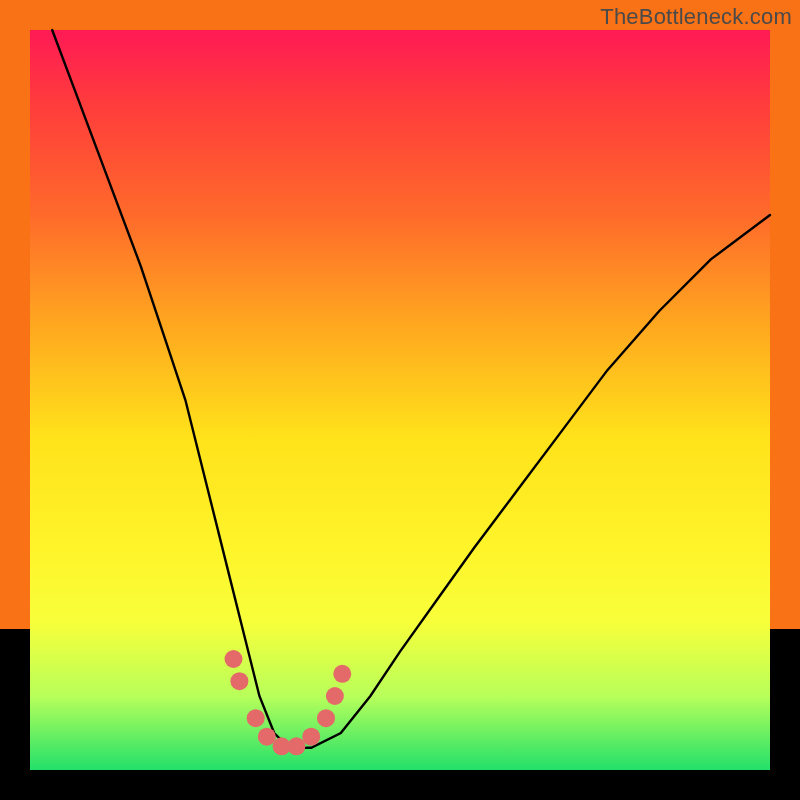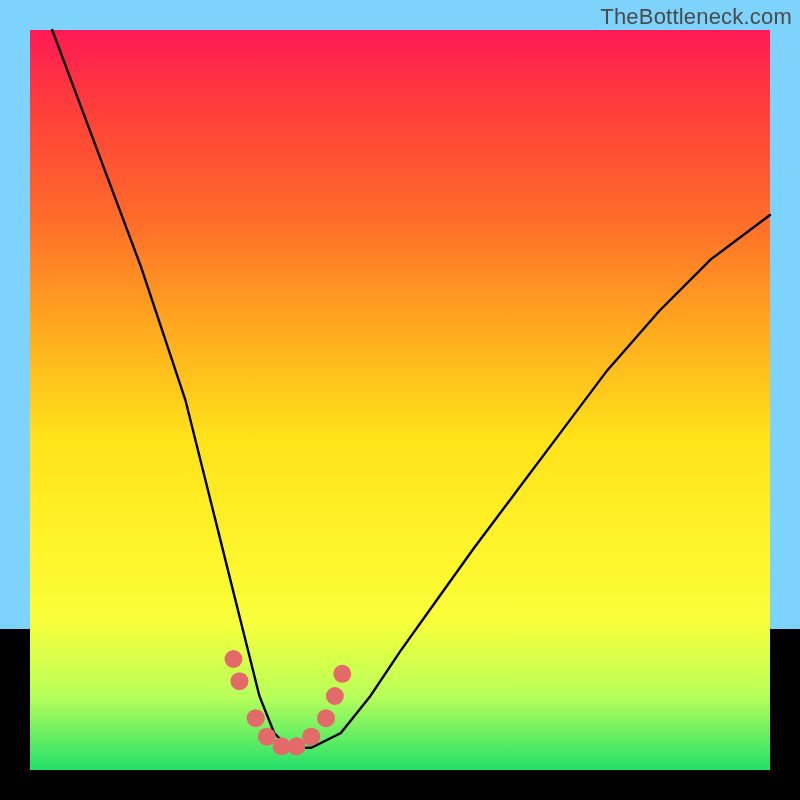--- a/index.html
+++ b/index.html
@@ -8,21 +8,21 @@
     width: 800px;
     height: 800px;
     background: #000;
     overflow: hidden;
     font-family: Arial, Helvetica, sans-serif;
   }
   .frame {
     position: relative;
     width: 800px;
     height: 629px;
-    background: #7dd3fc;
+    background: #f97316;
   }
   .plot {
     position: absolute;
     left: 30px;
     top: 30px;
     width: 740px;
     height: 740px;
     background: linear-gradient(
       to bottom,
       #ff1a55 0%,

